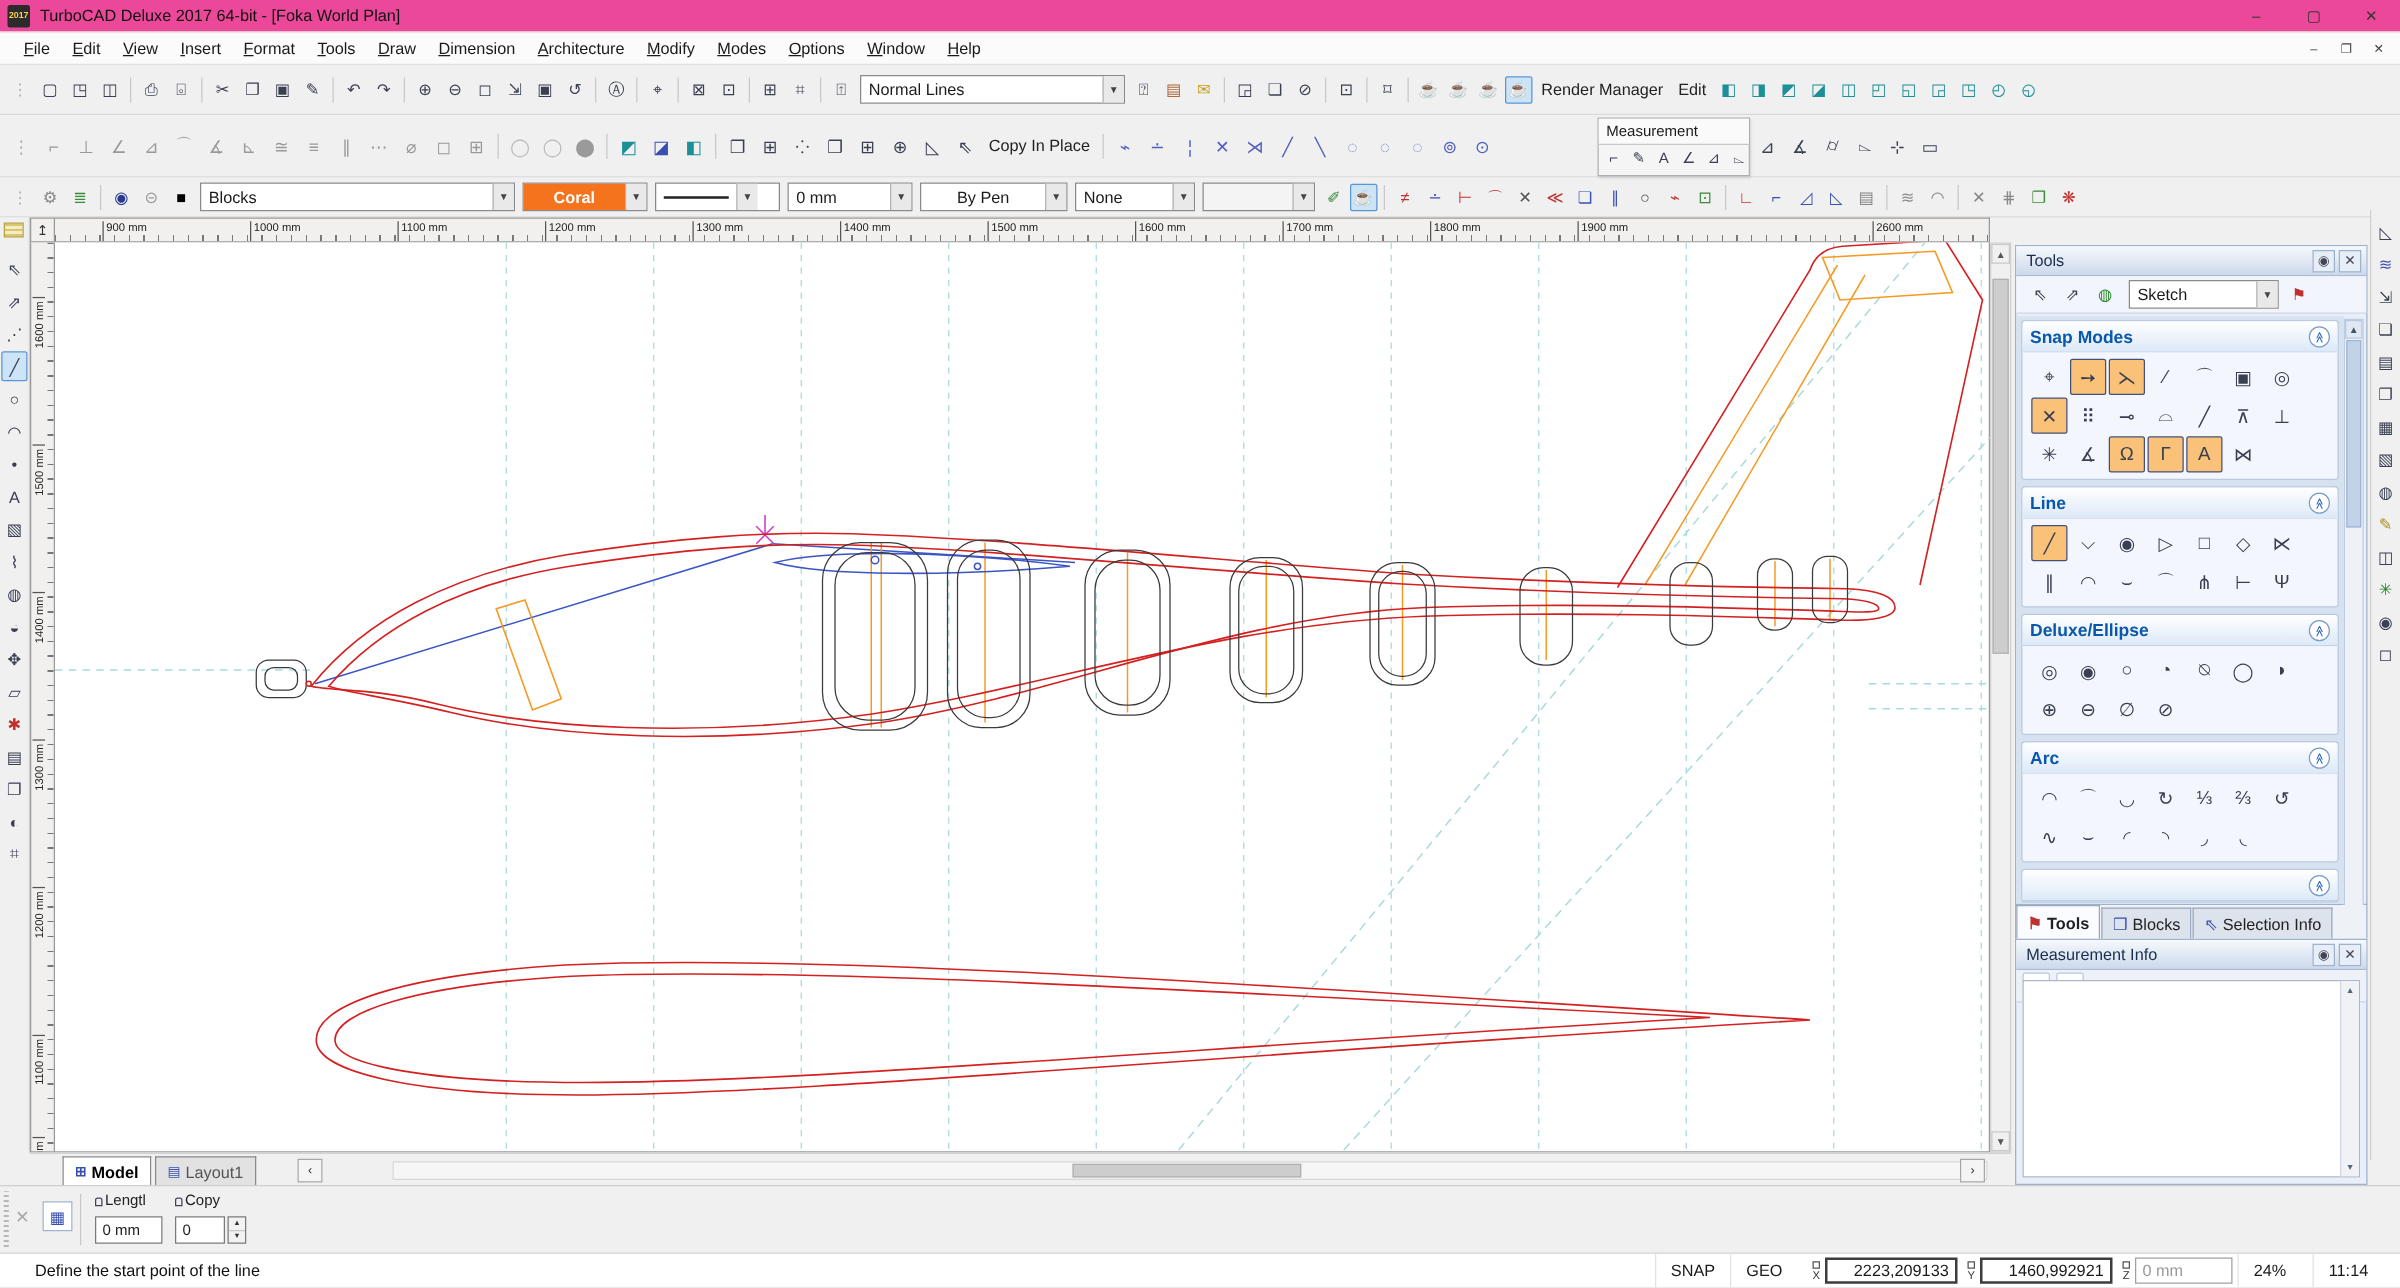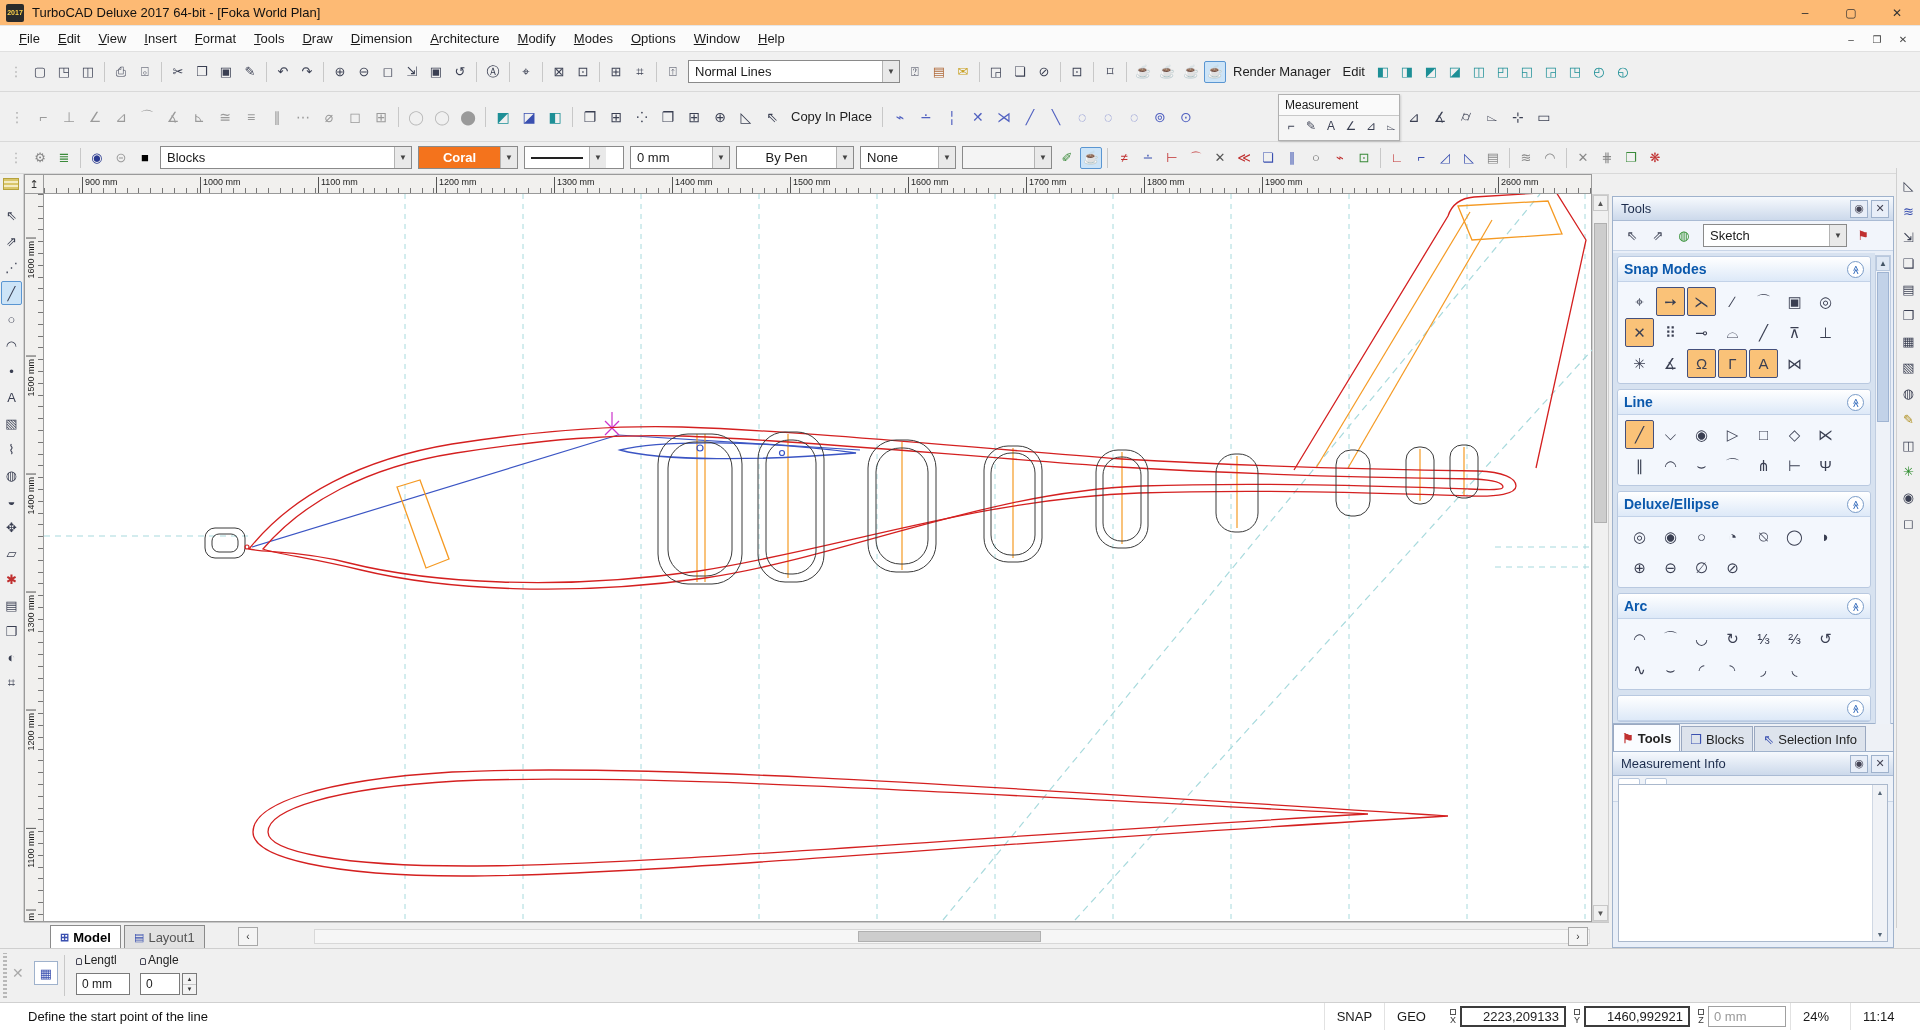--- a/index.html
+++ b/index.html
@@ -1,20 +1,20 @@
 <!DOCTYPE html>
 <html><head>
 <meta charset="utf-8">
 <style>
   *{margin:0;padding:0;box-sizing:border-box}
   html,body{background:#dcdcdc}
   .app{position:relative;width:1920px;height:1030px;background:#f0f0f0;
        font-family:"Liberation Sans",sans-serif;font-size:12px;color:#1a1a1a;overflow:hidden}
   
-  .titlebar{position:absolute;left:0;top:0;width:1920px;height:26px;background:#fdba74;border-bottom:1px solid #e6e6e6;display:flex;align-items:center}
+  .titlebar{position:absolute;left:0;top:0;width:1920px;height:26px;background:#ec4899;border-bottom:1px solid #e6e6e6;display:flex;align-items:center}
   .logo{width:18px;height:18px;margin:0 8px 0 6px;background:#2b2b2b;color:#ffd24a;font-size:7px;font-weight:bold;display:flex;align-items:center;justify-content:center;border-radius:2px}
   .title-text{font-size:13px;color:#111}
   .winbtns{position:absolute;right:0;top:0;display:flex}
   .winbtn{width:46px;height:26px;display:flex;align-items:center;justify-content:center;font-size:12px;color:#333}
   
   .menubar{position:absolute;left:0;top:26px;width:1920px;height:26px;background:#fbfbfb;border-bottom:1px solid #e0e0e0;display:flex;align-items:center;padding-left:10px}
   .menu-item{padding:0 9px;line-height:25px;font-size:13px;cursor:default}
   .menu-item u{text-decoration:underline}
   .mdibtns{position:absolute;right:4px;top:0;display:flex}
   .mdibtn{width:26px;height:22px;margin-top:2px;display:flex;align-items:center;justify-content:center;font-size:10px;color:#444;border:1px solid transparent}
@@ -359,21 +359,21 @@
 
   <div class="panel">
     <div class="phead">
       <span>Tools</span>
       <span class="sp"></span>
       <span class="phbtn">◉</span>
       <span class="phbtn">✕</span>
     </div>
     <div class="ptool">
       <span style="display:contents"><span class="tbi">⇖</span><span class="tbi">⇗</span><span class="tbi" style="color: rgb(42, 138, 42);">◍</span></span>
-      <div class="combo" style="width:144px;margin-left:6px">
+      <div class="combo" style="width:120px;margin-left:6px">
         <div class="cv">Sketch</div>
         <div class="chev">▼</div>
       </div>
       <span class="tbi" style="color:#c03030">⚑</span>
     </div>
     <div class="groups">
       <div class="group">
         <div class="ghead">
           <span class="gt">Snap Modes</span>
           <span class="gchev">
@@ -537,21 +537,21 @@
       <span class="tbi">◉</span>
       <span class="tbi">◻</span>
     </div>
 
   <div class="insbar">
     <div class="handle"></div>
     <div class="insx">✕</div>
     <div class="instable">▦</div>
     <div class="inssep"></div>
     <div class="flabel" style="left:76px"><span class="flock"></span><span>Lengtl</span></div>
-    <div class="flabel" style="left:140px"><span class="flock"></span><span>Angle</span></div>
+    <div class="flabel" style="left:140px"><span class="flock"></span><span>Copy</span></div>
     <div class="finput" style="left:76px;width:54px">0 mm</div>
     <div class="finput" style="left:140px;width:40px">0</div>
     <div class="spinner" style="left:182px">
         <div>▲</div>
         <div>▼</div>
       </div>
   </div>
 
   <div class="statusbar">
     <div class="hint">Define the start point of the line</div>

